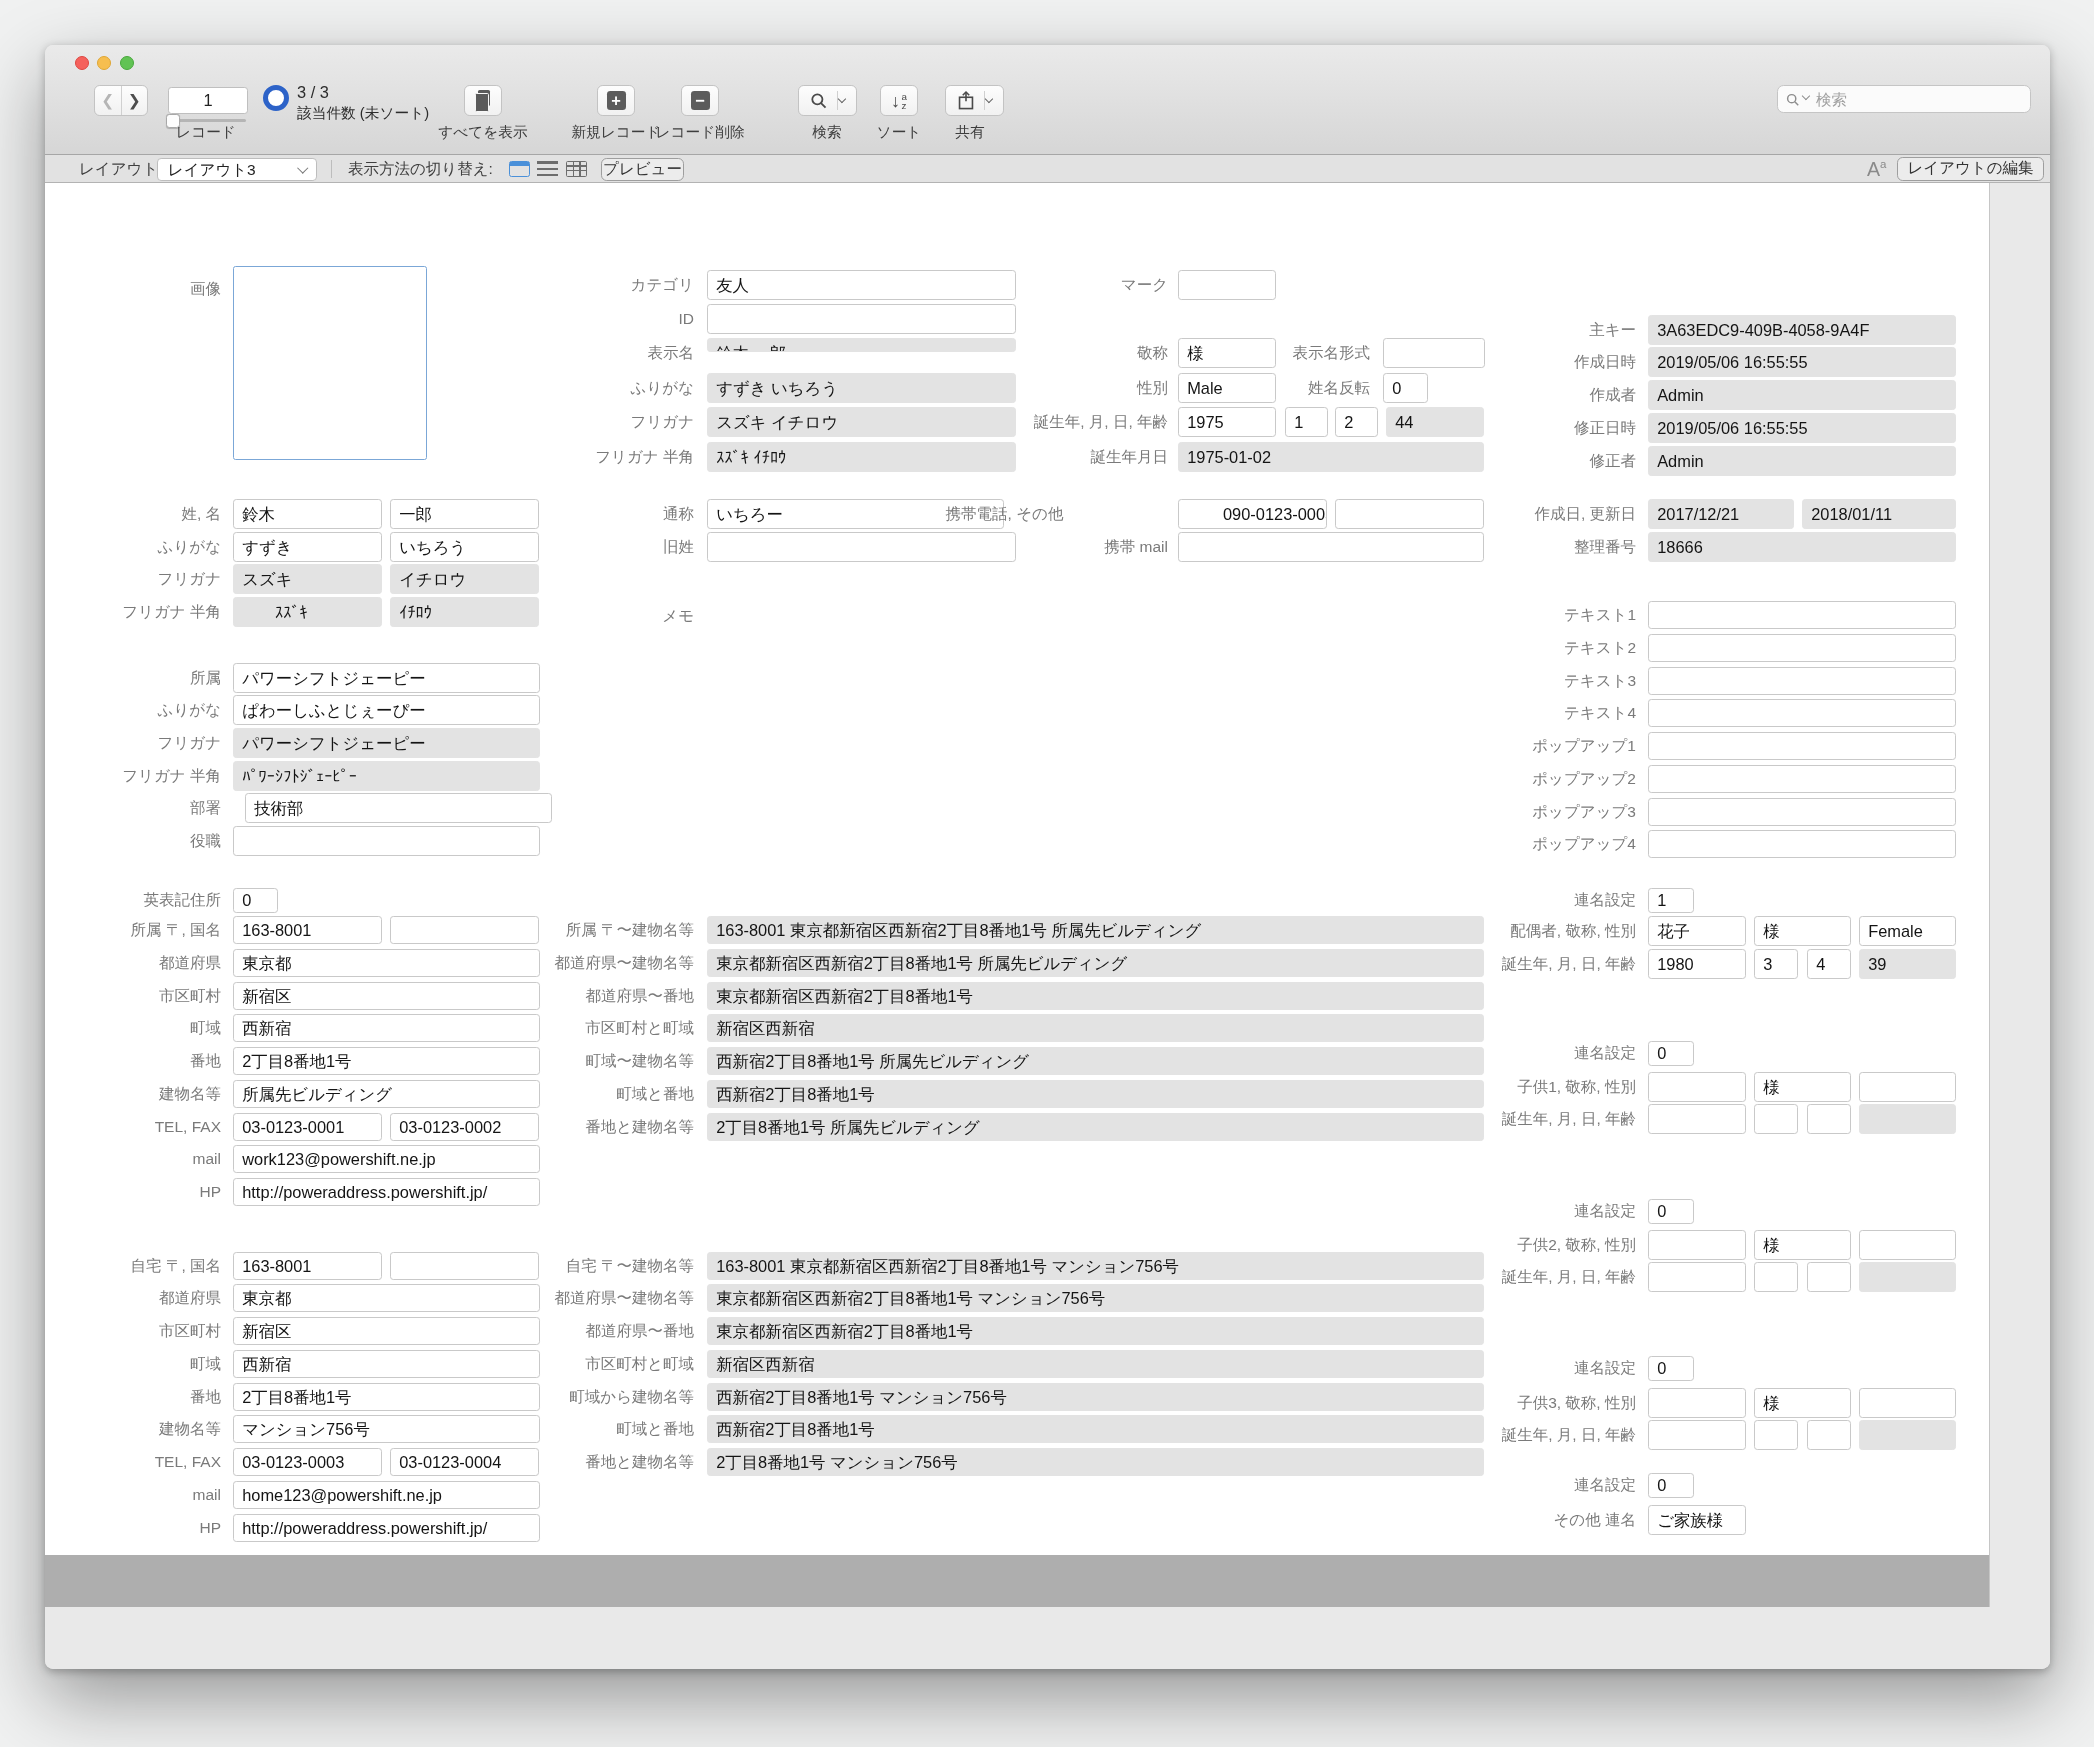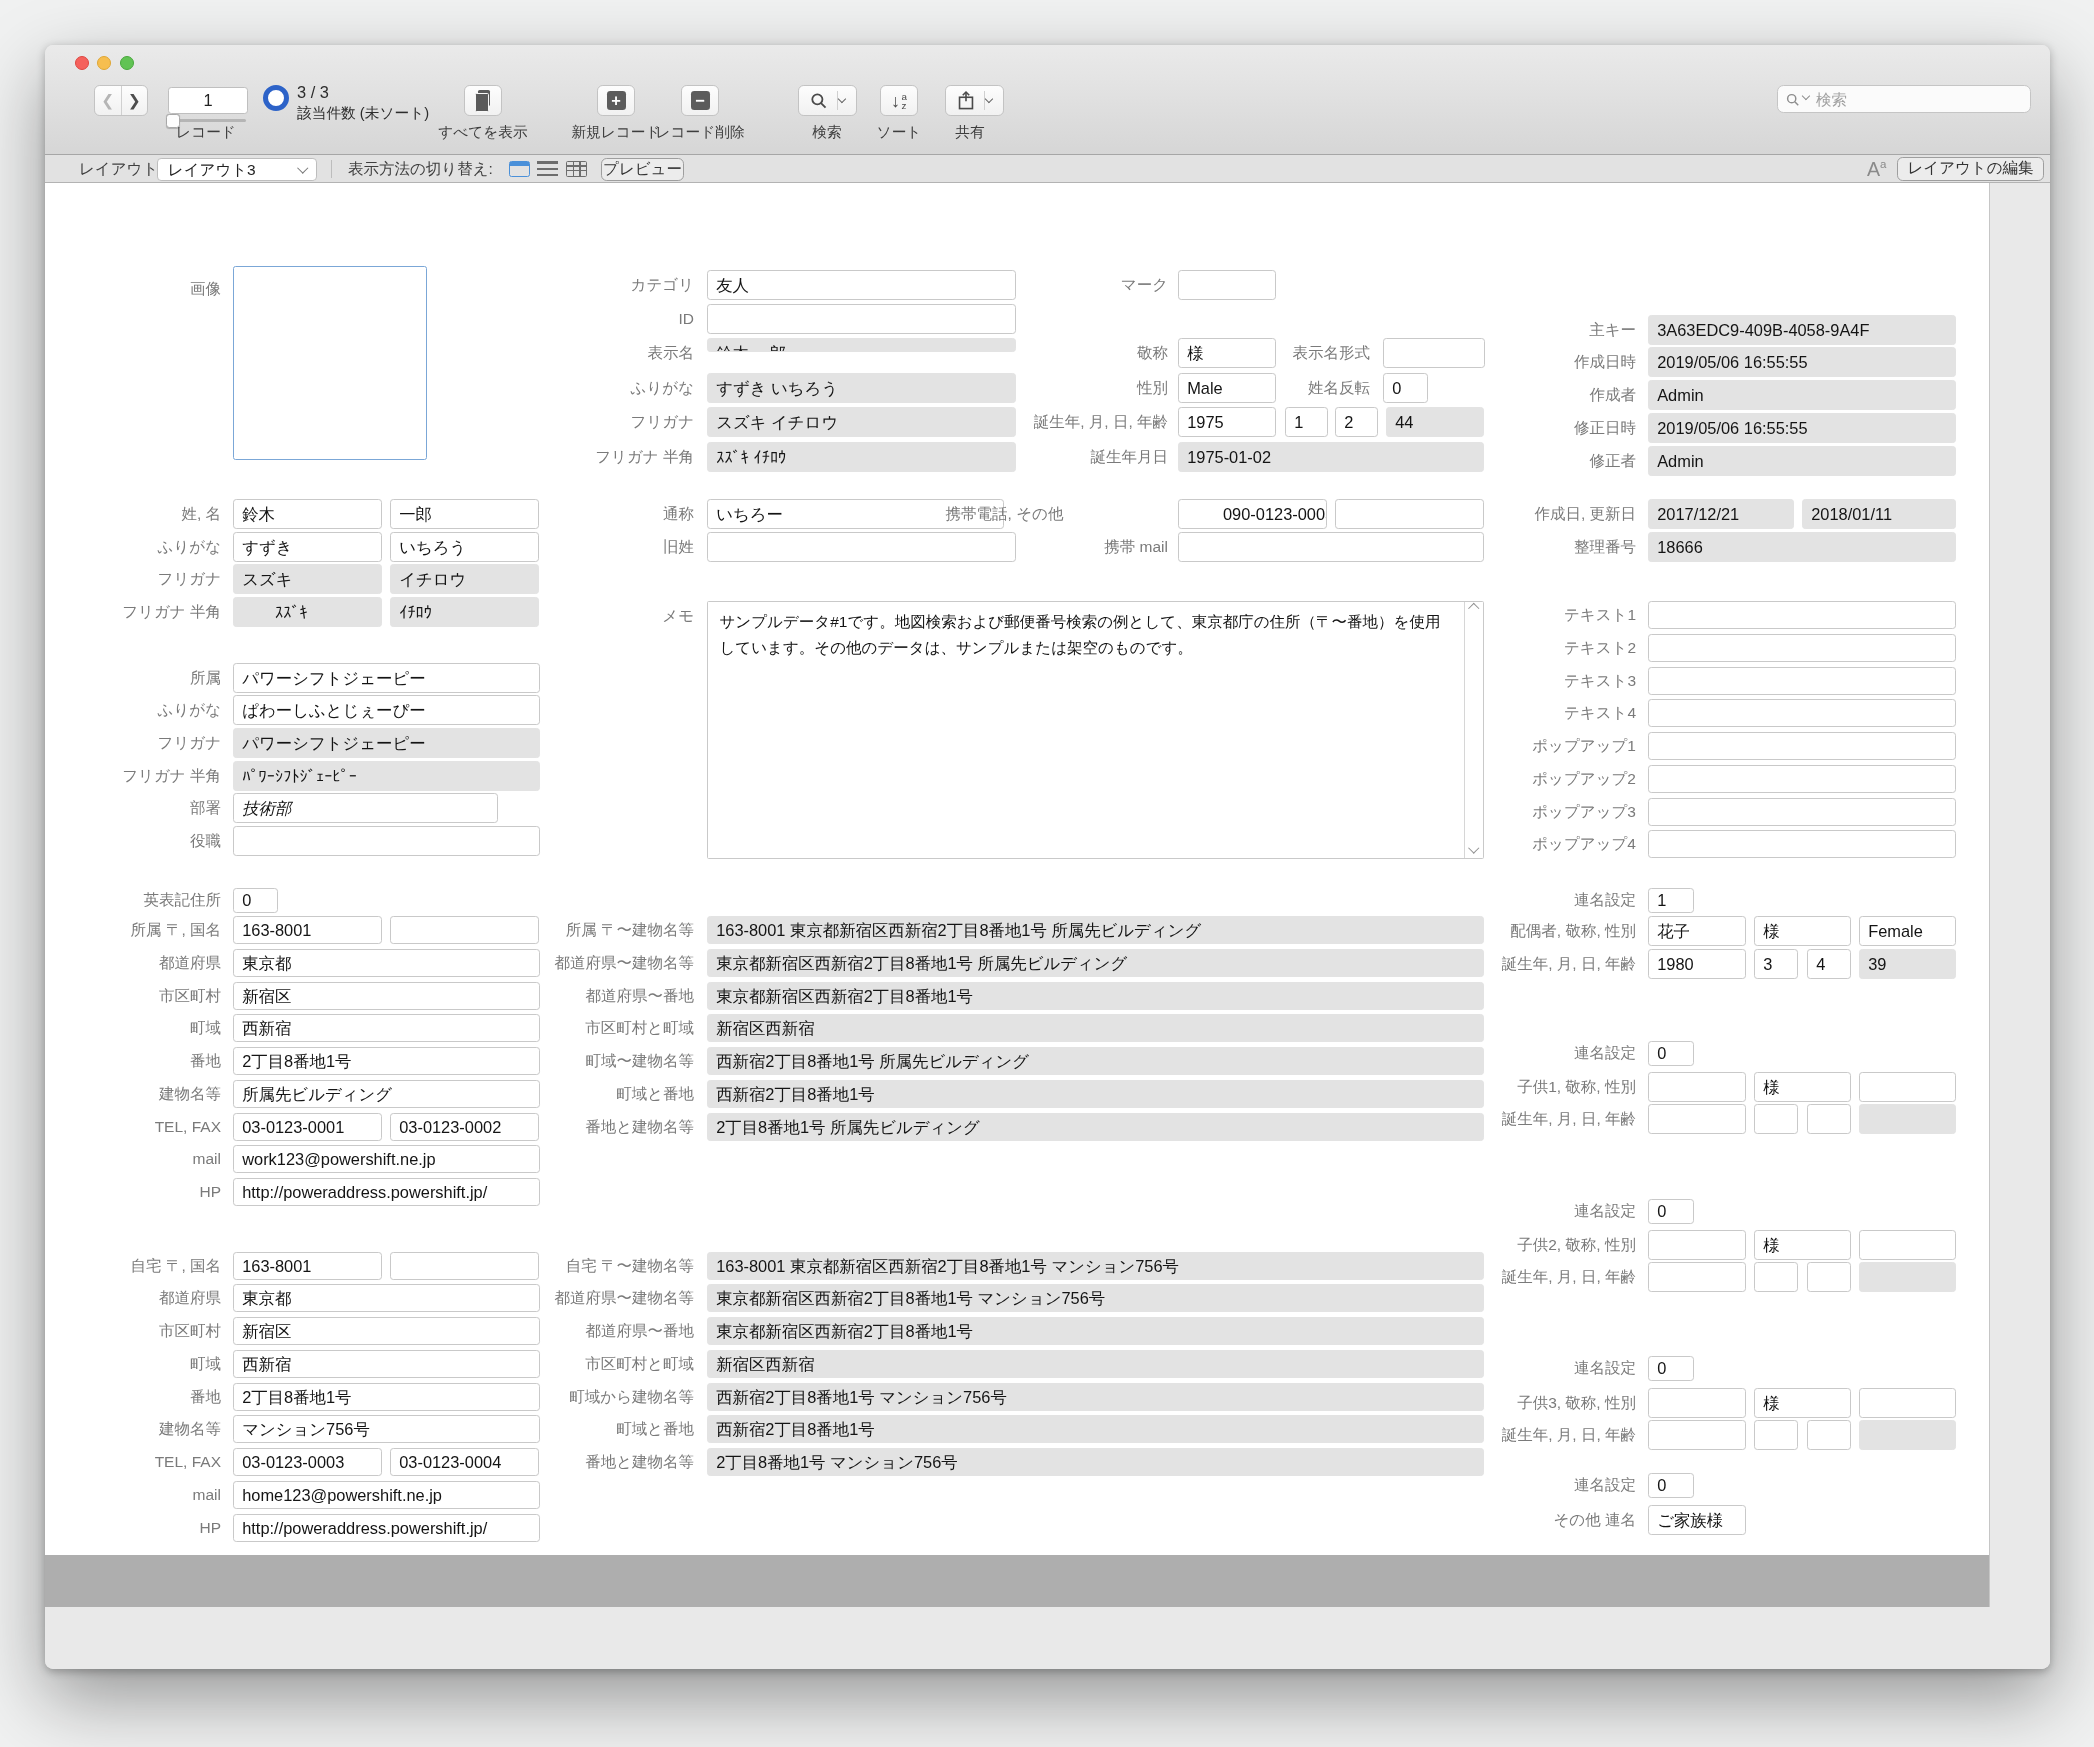--- a/index.html
+++ b/index.html
@@ -160,27 +160,20 @@
     <div class="Aa">A<sup>a</sup></div>
     <div class="pillbtn" style="left:1852px;width:147px;top:1.6px;height:24.5px;">レイアウトの編集</div>
   </div>
 
   <div class="content">
     <div class="formwhite"></div>
     <div class="formdivider"></div>
     <div class="imgbox"></div>
     <div class="lbl" style="left:-151px;top:91px;width:327px;height:29.5px;line-height:29.5px;">画像</div>
 
-    <div class="memo">
-      <div class="memotext">サンプルデータ#1です。地図検索および郵便番号検索の例として、東京都庁の住所（〒〜番地）を使用しています。その他のデータは、サンプルまたは架空のものです。</div>
-      <div class="memoscroll">
-        <span class="chev up"></span>
-        <span class="chev dn"></span>
-      </div>
-    </div>
     <div class="lbl" style="left:322px;top:418px;width:327px;height:29.5px;line-height:29.5px;">メモ</div>
 
     <div id="rows">
         <div class="lbl" style="left:322px;top:87px;width:327px;height:29.5px;line-height:29.5px;">カテゴリ</div>
         <div class="cell w" style="left:662px;top:87px;width:309px;height:29.5px;line-height:28px;">友人</div>
         <div class="lbl" style="left:322px;top:121px;width:327px;height:29.5px;line-height:29.5px;">ID</div>
         <div class="cell w" style="left:662px;top:121px;width:309px;height:29.5px;line-height:28px;"></div>
         <div class="lbl" style="left:322px;top:155px;width:327px;height:29.5px;line-height:29.5px;">表示名</div>
         <div class="cell g" style="left:662px;top:155px;width:309px;height:14px;line-height:28px;">鈴木 一郎</div>
         <div class="lbl" style="left:322px;top:190px;width:327px;height:29.5px;line-height:29.5px;">ふりがな</div>
@@ -244,21 +237,21 @@
         <div class="cell g" style="left:1603px;top:349px;width:308px;height:29.5px;line-height:28px;">18666</div>
         <div class="lbl" style="left:-151px;top:480px;width:327px;height:29.5px;line-height:29.5px;">所属</div>
         <div class="cell w" style="left:188px;top:480px;width:307px;height:29.5px;line-height:28px;">パワーシフトジェーピー</div>
         <div class="lbl" style="left:-151px;top:512px;width:327px;height:29.5px;line-height:29.5px;">ふりがな</div>
         <div class="cell w" style="left:188px;top:512px;width:307px;height:29.5px;line-height:28px;">ぱわーしふとじぇーぴー</div>
         <div class="lbl" style="left:-151px;top:545px;width:327px;height:29.5px;line-height:29.5px;">フリガナ</div>
         <div class="cell g" style="left:188px;top:545px;width:307px;height:29.5px;line-height:28px;">パワーシフトジェーピー</div>
         <div class="lbl" style="left:-151px;top:578px;width:327px;height:29.5px;line-height:29.5px;">フリガナ 半角</div>
         <div class="cell g" style="left:188px;top:578px;width:307px;height:29.5px;line-height:28px;">ﾊﾟﾜｰｼﾌﾄｼﾞｪｰﾋﾟｰ</div>
         <div class="lbl" style="left:-151px;top:610px;width:327px;height:29.5px;line-height:29.5px;">部署</div>
-        <div class="cell w" style="left:188px;top:610px;width:265px;height:29.5px;line-height:28px;font-style:italic;">技術部</div>
+        <div class="cell w" style="left:200px;top:610px;width:307px;height:29.5px;line-height:28px;">技術部</div>
         <div class="lbl" style="left:-151px;top:643px;width:327px;height:29.5px;line-height:29.5px;">役職</div>
         <div class="cell w" style="left:188px;top:643px;width:307px;height:29.5px;line-height:28px;"></div>
         <div class="lbl" style="left:1264px;top:418px;width:327px;height:28px;line-height:28px;">テキスト1</div>
         <div class="cell w" style="left:1603px;top:418px;width:308px;height:28px;line-height:26px;"></div>
         <div class="lbl" style="left:1264px;top:451px;width:327px;height:28px;line-height:28px;">テキスト2</div>
         <div class="cell w" style="left:1603px;top:451px;width:308px;height:28px;line-height:26px;"></div>
         <div class="lbl" style="left:1264px;top:484px;width:327px;height:28px;line-height:28px;">テキスト3</div>
         <div class="cell w" style="left:1603px;top:484px;width:308px;height:28px;line-height:26px;"></div>
         <div class="lbl" style="left:1264px;top:516px;width:327px;height:28px;line-height:28px;">テキスト4</div>
         <div class="cell w" style="left:1603px;top:516px;width:308px;height:28px;line-height:26px;"></div>

